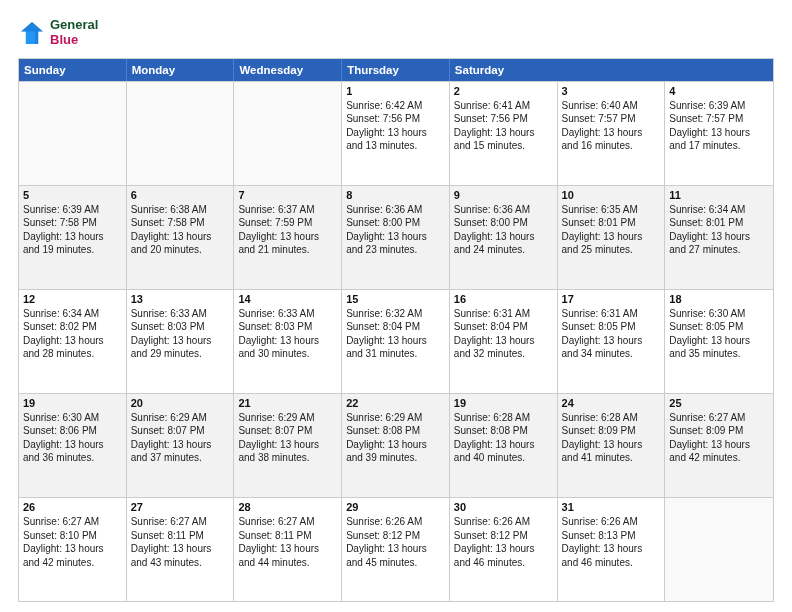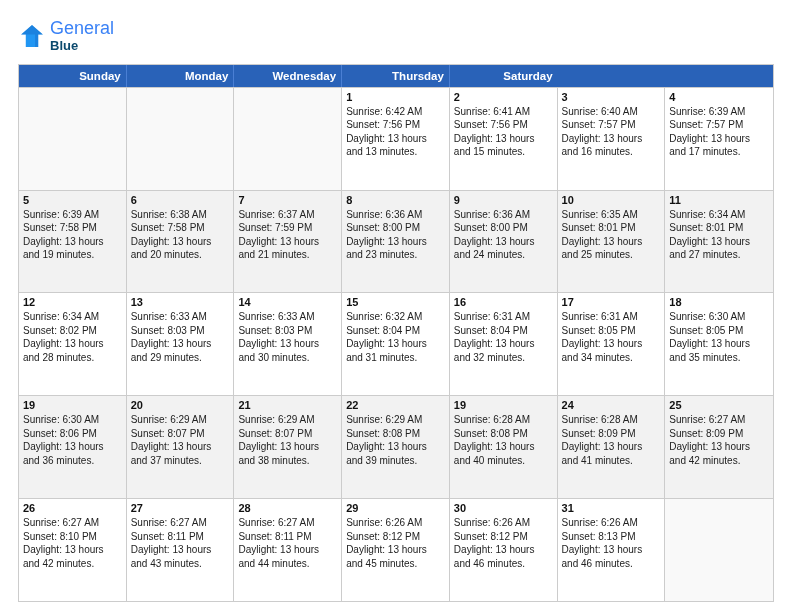--- a/index.html
+++ b/index.html
@@ -55,21 +55,21 @@
     .cal-header-row {
       display: grid;
       grid-template-columns: repeat(7, 1fr);
       background: #2962b8;
     }
     .cal-header-cell {
       color: #fff;
       font-size: 11.5px;
       font-weight: bold;
       padding: 5px 5px;
-      text-align: right;
+      text-align: left;
       border-right: 1px solid #4a7fd4;
     }
     .cal-header-cell:last-child { border-right: none; }
     .cal-body {
       flex: 1;
       display: flex;
       flex-direction: column;
     }
     .cal-row {
       display: grid;
@@ -104,22 +104,22 @@
 <body>
 
 <div class="page">
   <div class="header">
     <div class="logo">
       <svg class="logo-icon" viewBox="0 0 36 36">
         <polygon points="18,4 32,16 26,16 26,32 10,32 10,16 4,16" fill="#2196f3"></polygon>
         <polygon points="18,4 32,16 26,16 26,32 22,32 22,16 10,16 4,16" fill="#1565c0" opacity="0.4"></polygon>
       </svg>
       <div>
-        <div style="font-size:18px;font-weight:normal;color:#3b82f6;line-height:1.15;">General</div>
-        <div style="font-size:13px;font-weight:bold;color:#0c4a6e;line-height:1.15;">Blue</div>
+        <div style="font-size:13px;font-weight:bold;color:#14532d;line-height:1.15;">General</div>
+        <div style="font-size:13px;font-weight:bold;color:#be185d;line-height:1.15;">Blue</div>
       </div>
     </div>
     <div class="title-area">
       <div class="month-title"></div>
       <div class="location"></div>
     </div>
   </div>
 
   <div class="calendar">
     <div class="cal-header-row">

